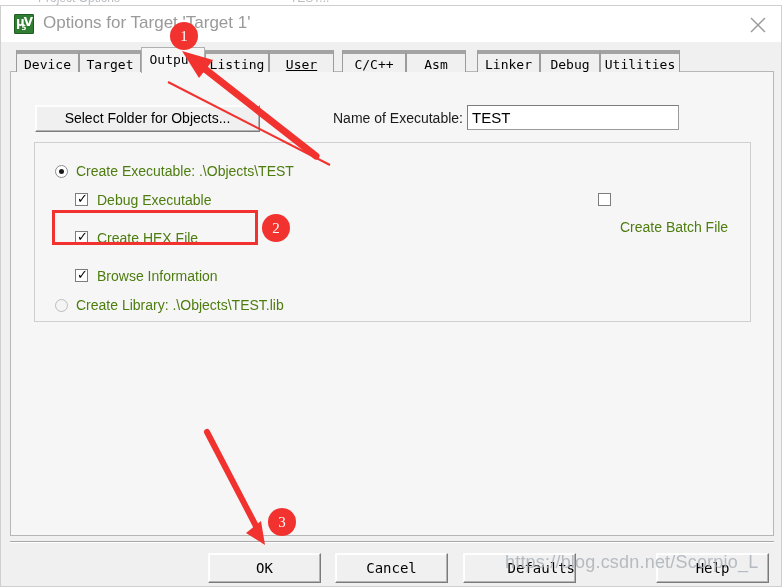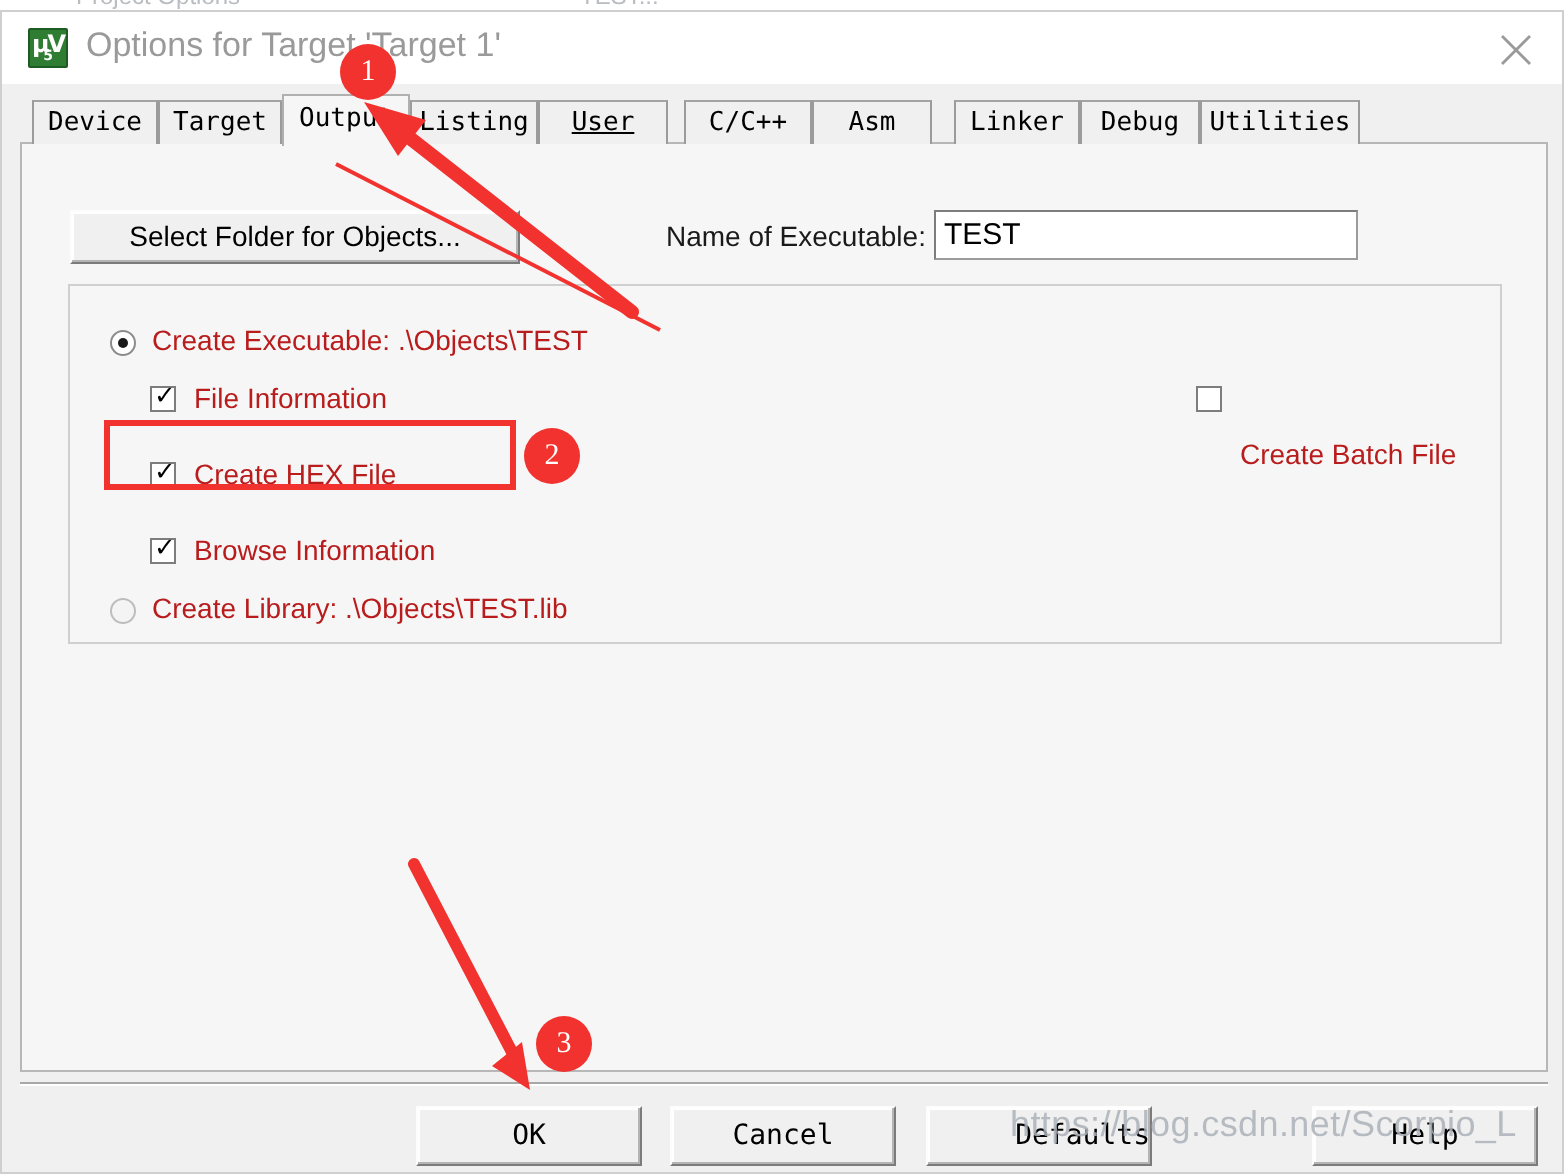--- a/index.html
+++ b/index.html
@@ -106,21 +106,21 @@
     width: 764px;
     height: 25px;
   }
   .tab {
     position: absolute;
     top: 3px;
     height: 22px;
     background: #f0f0f0;
     border-left: 1px solid #9b9b9b;
     border-right: 1px solid #9b9b9b;
-    border-top: 1px solid #a3a3a3;
+    border-top: 4px solid #a3a3a3;
     box-sizing: border-box;
     font-family: "DejaVu Sans Mono", monospace;
     font-size: 13px;
     color: #000000;
     text-align: center;
     line-height: 21px;
     cursor: pointer;
     white-space: nowrap;
   }
   .tab.active {
@@ -205,21 +205,21 @@
     left: 33px; top: 136px;
     width: 717px; height: 180px;
     border: 1px solid #cfcfcf;
     box-sizing: border-box;
     background: transparent;
   }
 
   .opt-row { position: absolute; white-space: nowrap; }
   .opt-label {
     font-size: 14px;
-    color: #b91c1c;
+    color: #4d7c0f;
     font-family: "Liberation Sans", sans-serif;
   }
 
   
   .radio {
     position: absolute;
     width: 13px; height: 13px;
     border-radius: 50%;
     background: #ffffff;
     border: 1px solid #8c8c8c;
@@ -357,21 +357,21 @@
 
     <div class="opt-row" style="left:20px; top:19px;">
       <span class="radio checked" style="left:0; top:3px;"></span>
       <span class="opt-label" style="display:inline-block; margin-left:21px;">Create Executable:  .\Objects\TEST</span>
     </div>
 
     <div class="opt-row" style="left:40px; top:48px;">
       <span class="cbox" style="left:0; top:2px;">
         <span class="tick">✓</span>
       </span>
-      <span class="opt-label" style="display:inline-block; margin-left:22px;">File Information</span>
+      <span class="opt-label" style="display:inline-block; margin-left:22px;">Debug Executable</span>
     </div>
 
     <div class="opt-row" style="left:40px; top:86px;">
       <span class="cbox" style="left:0; top:2px;">
         <span class="tick">✓</span>
       </span>
       <span class="opt-label" style="display:inline-block; margin-left:22px;">Create HEX File</span>
     </div>
 
     <div class="opt-row" style="left:40px; top:124px;">

